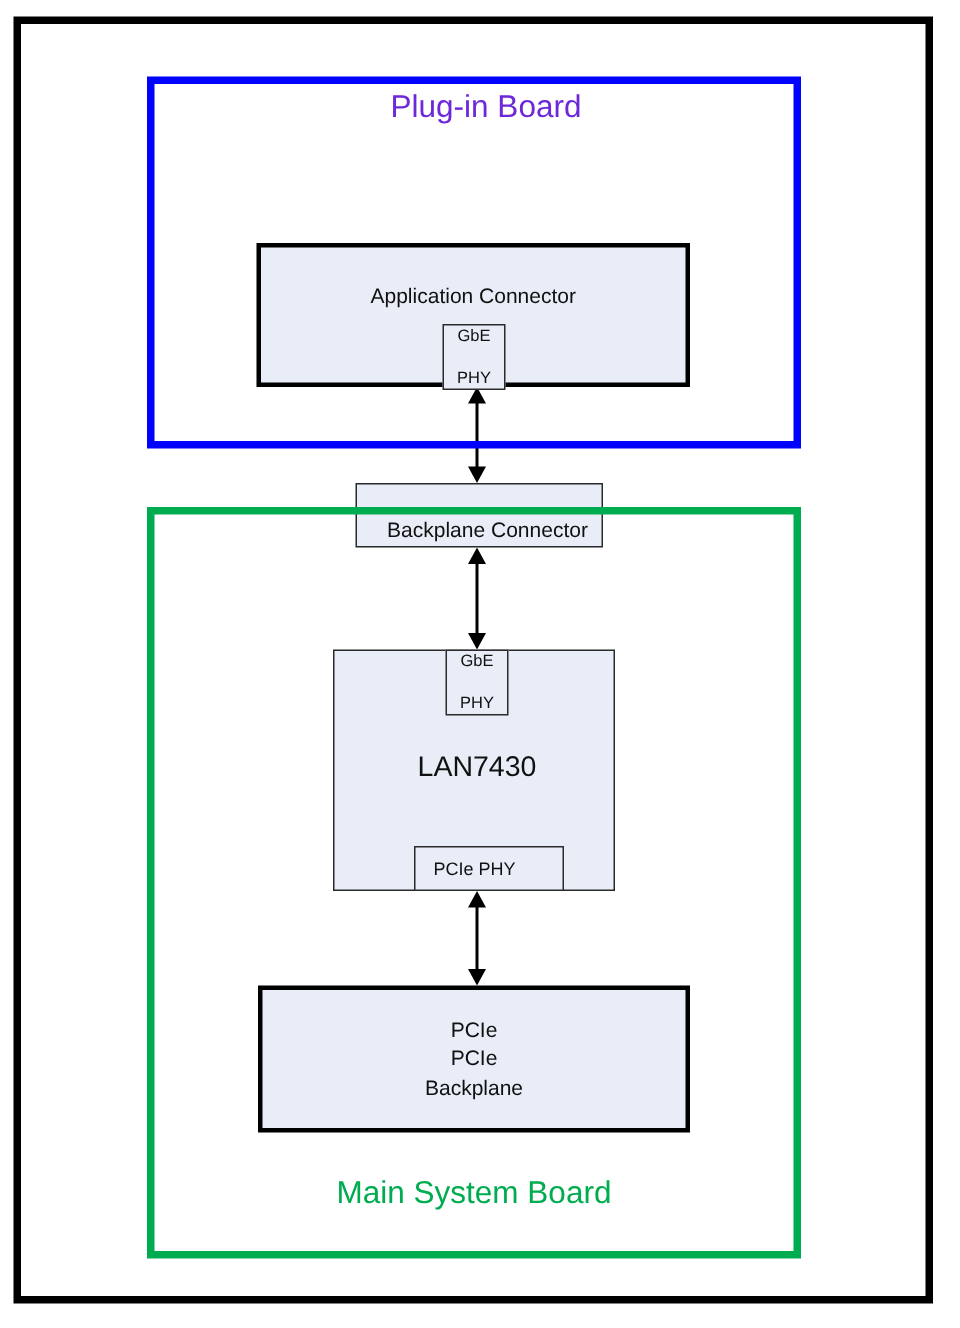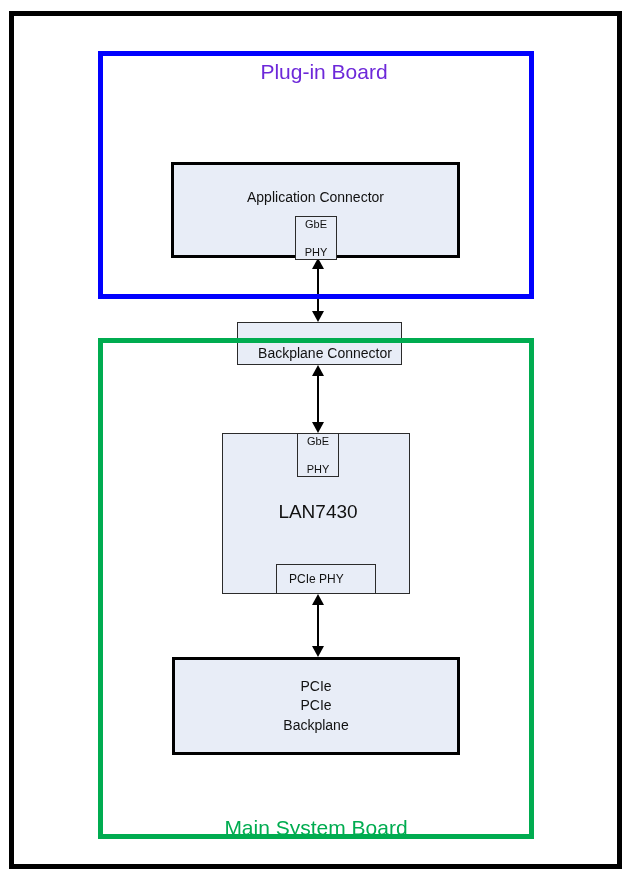--- a/index.html
+++ b/index.html
@@ -36,21 +36,21 @@
   .gbe1 { left:121px; top:51px;  width:42px; height:44px; }   
   .gbe2 { left:74px;  top:-1px;  width:42px; height:44px; }   
   .pcie-phy { left:53px; top:130px; width:100px; height:30px; font-size:12px; flex-direction:row;padding-left:12px; }
 
   
   .label { position:absolute; text-align:center; }
   .app-label       { left:171px; top:189px; width:289px; font-size:14px; }
   .lan-label       { left:222px; top:501px; width:192px; font-size:19px; }
   .backplane-label { left:237px; top:345px; width:176px; font-size:14px; }
   .plug-title      { left:98px;  top:60px;  width:452px; font-size:21px; color:#6d28d9; }
-  .main-title      { left:98px;  top:816px; width:436px; font-size:21px; color:#00ac50; }
+  .main-title      { left:98px;  top:784px; width:436px; font-size:21px; color:#00ac50; }
 
   
   .arrow { position:absolute; left:311px; width:14px; }
   .arrow-1 { top:258px; height:64px; }
   .arrow-2 { top:365px; height:68px; }
   .arrow-3 { top:594px; height:63px; }
   .shaft { position:absolute; left:6px; top:9px; bottom:9px; width:2px; background:#000; }
   .head-up, .head-down {
     position:absolute; left:1px; width:0; height:0;
     border-left:6px solid transparent; border-right:6px solid transparent;

